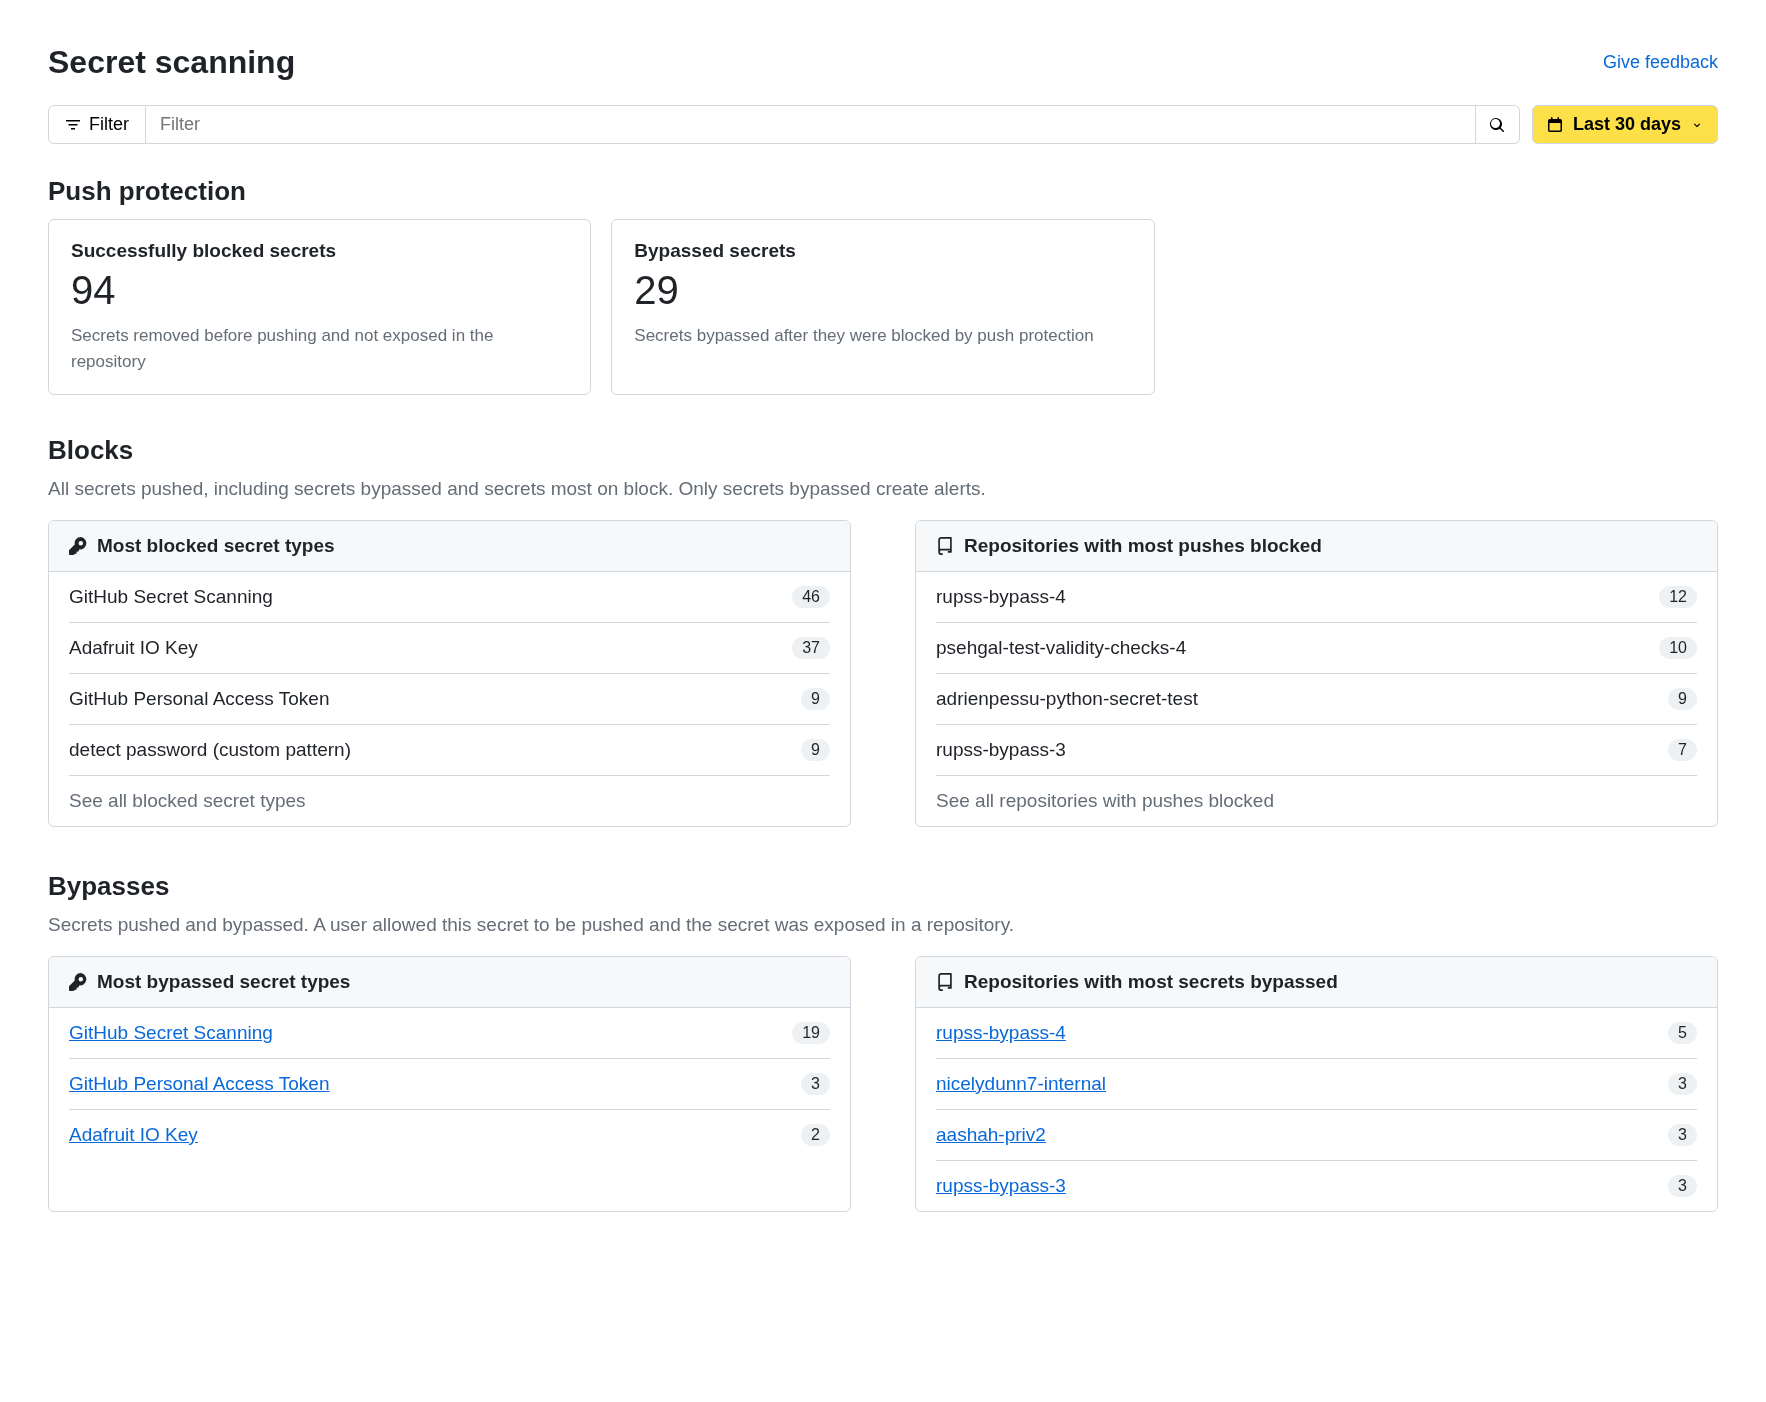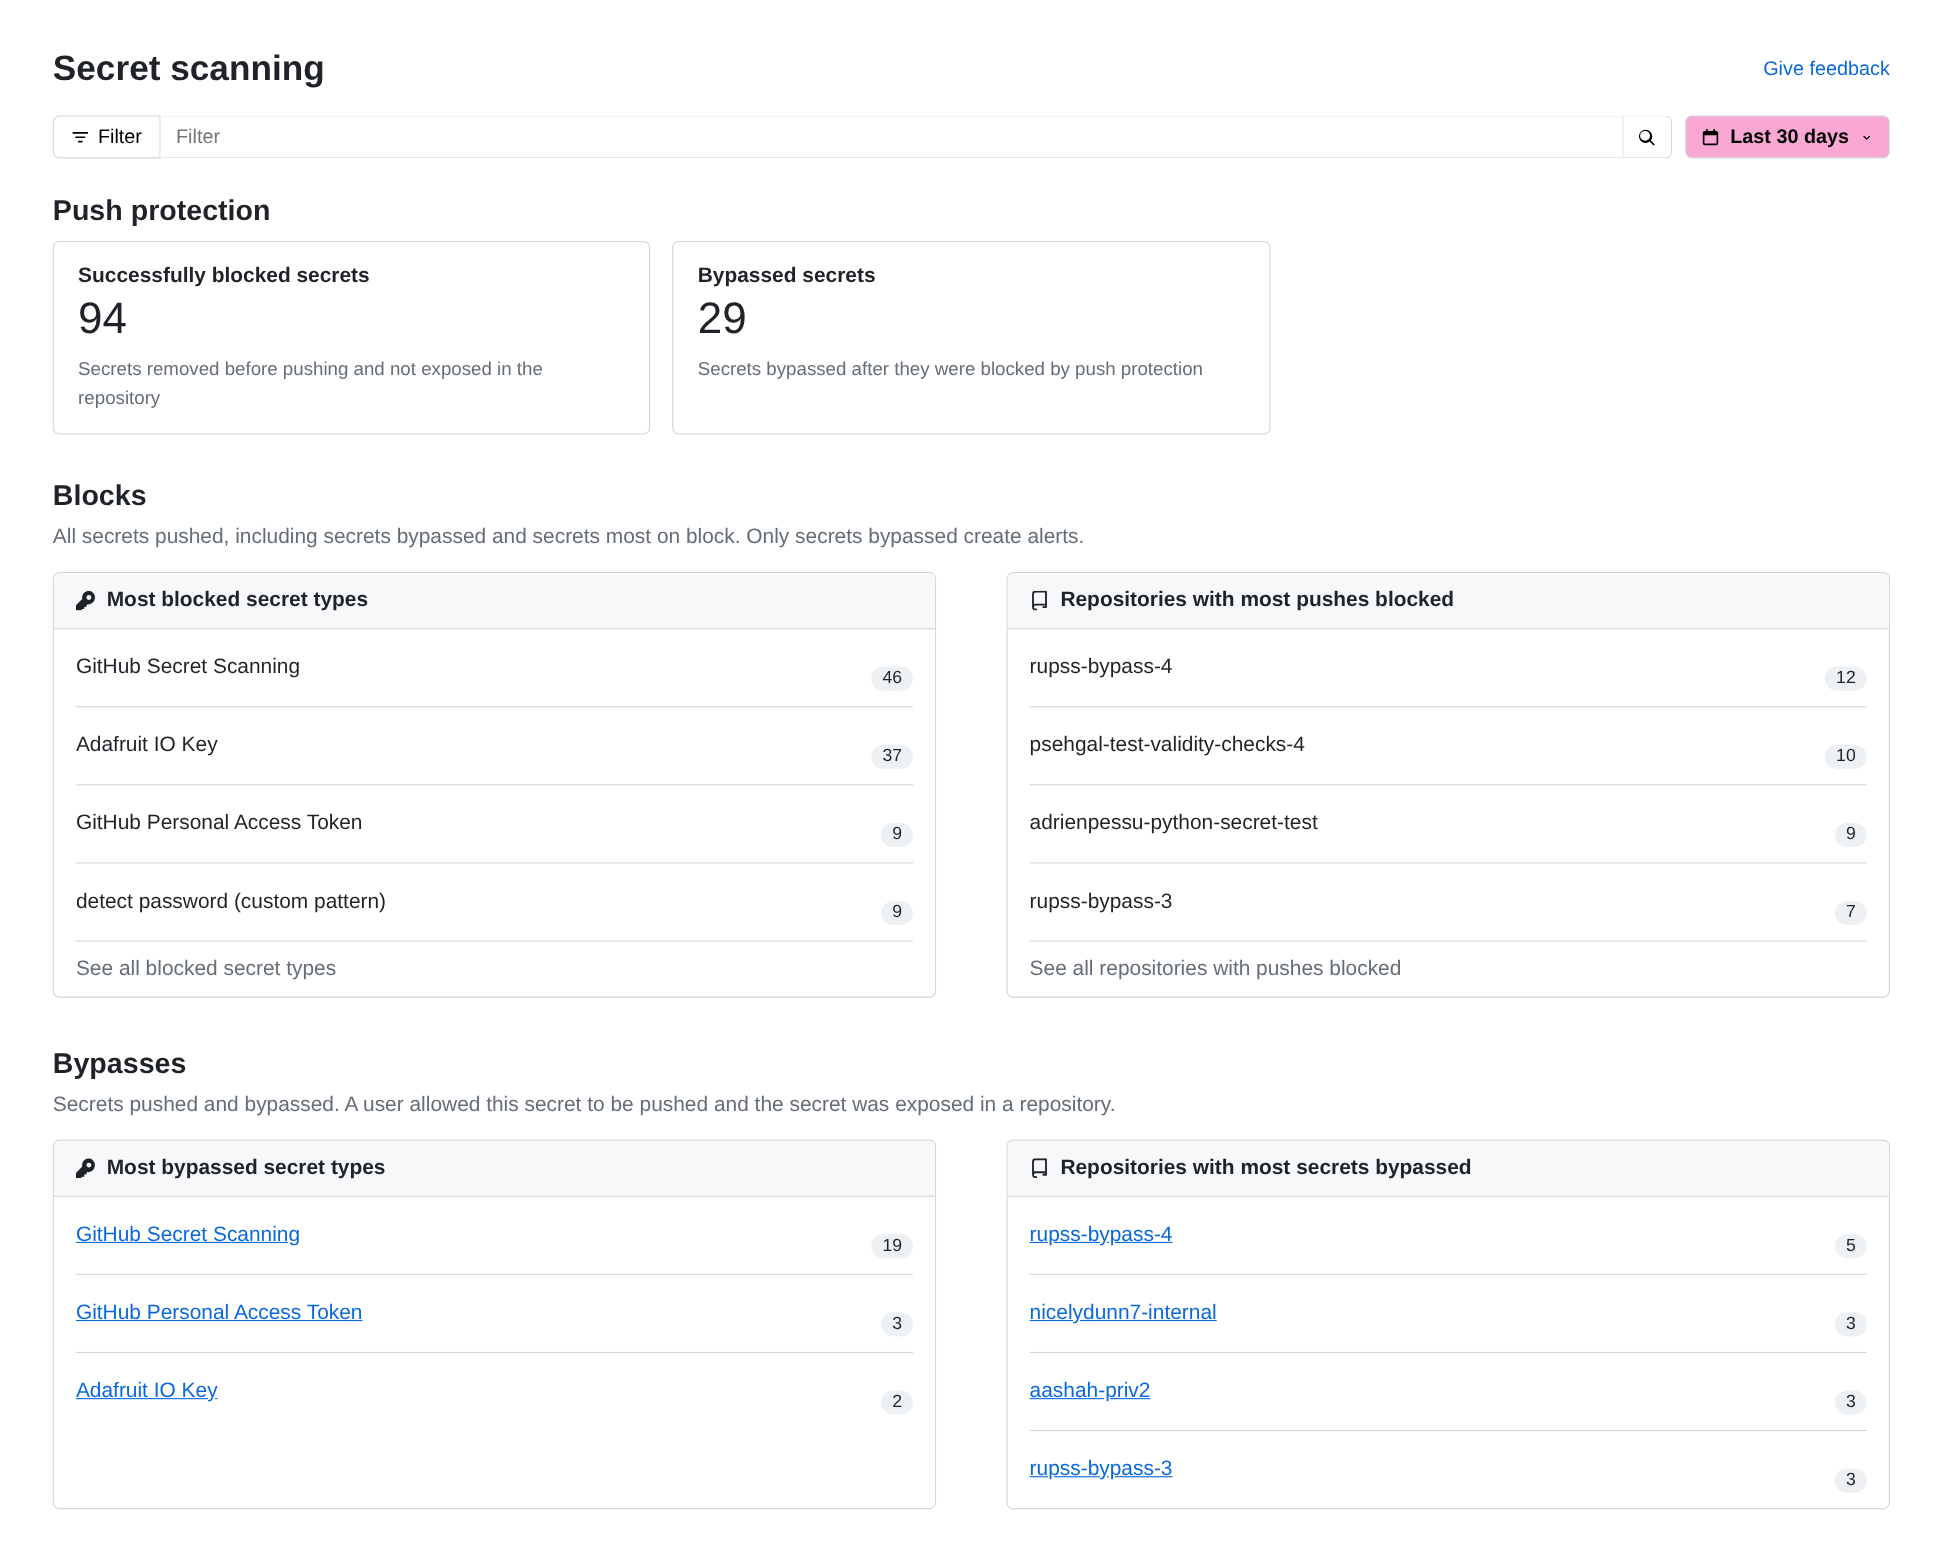--- a/index.html
+++ b/index.html
@@ -75,21 +75,21 @@
   cursor: pointer;
   border-radius: 0 6px 6px 0;
 }
 .date-btn {
   display: flex;
   align-items: center;
   gap: 10px;
   padding: 8px 14px;
   border: 1px solid #d0d7de;
   border-radius: 6px;
-  background: #f9a8d4;
+  background: #fde047;
   font-size: 18px;
   font-weight: 600;
   cursor: pointer;
   font-family: inherit;
 }
 .section-title {
   font-size: 26px;
   font-weight: 600;
   margin-bottom: 12px;
 }
@@ -166,21 +166,20 @@
 }
 .count-badge {
   background: #eef1f4;
   color: #1f2328;
   border-radius: 12px;
   padding: 2px 10px;
   font-size: 16px;
   font-weight: 500;
   min-width: 28px;
   text-align: center;
-  margin-top: 20px;
 }
 .see-all {
   color: #656d76;
 }
 .icon { display: inline-flex; }
 svg { fill: currentColor; }
 .mb20 { margin-bottom: 12px; }
 </style>
 </head>
 <body>

